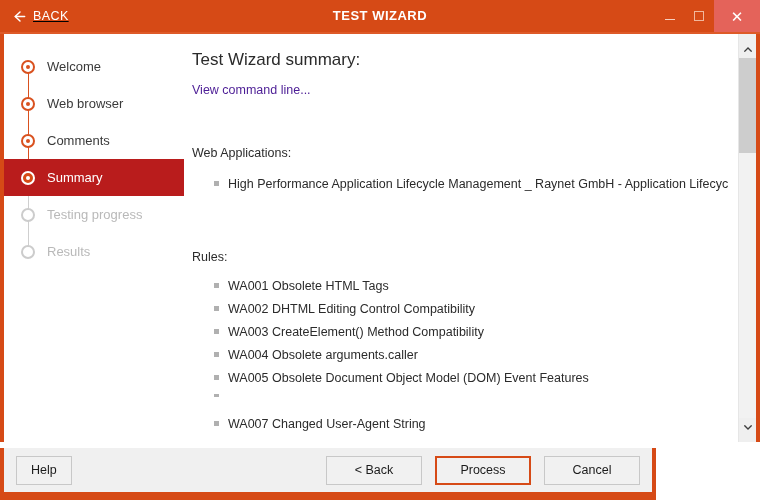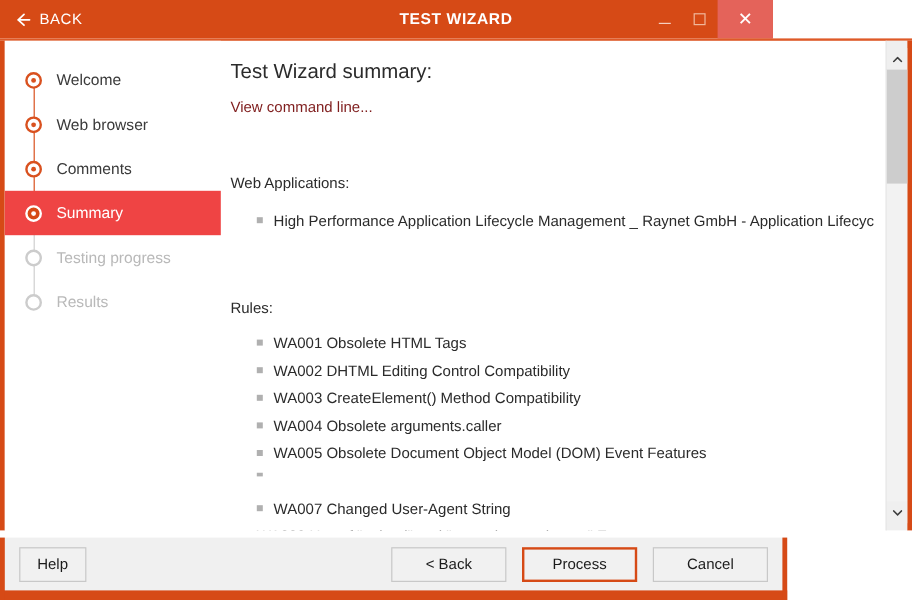--- a/index.html
+++ b/index.html
@@ -19,25 +19,26 @@
     width: 760px;
     height: 500px;
     box-sizing: border-box;
     background: #ffffff;
   }
 
   
   .titlebar {
     position: absolute;
     left: 0; top: 0;
-    width: 644px;
+    width: 760px;
     height: 32px;
     background: #d64a16;
     display: flex;
     align-items: flex-end;
+    text-decoration: underline;
   }
   .titlebar-sub {
     position: absolute;
     left: 0; top: 32px;
     width: 760px;
     height: 8px;
     background: #de5a28;
   }
   .back-btn {
     display: flex;
@@ -136,21 +137,21 @@
   .step {
     position: relative;
     height: 37px;
     display: flex;
     align-items: center;
     padding-left: 17px;
     box-sizing: border-box;
     cursor: default;
   }
   .step.active {
-    background: #ef4444;
+    background: #b91c1c;
   }
   
   .connector {
     position: absolute;
     left: 24px;
     top: 18px;
     width: 1px;
     background: #d9511f;
   }
   .connector.done { background: #d9511f; }
@@ -223,21 +224,21 @@
     box-sizing: border-box;
   }
   .page-title {
     font-size: 17px;
     color: #2b2b2b;
     margin: 0 0 10px 0;
     font-weight: normal;
   }
   .cmd-link {
     font-size: 12.5px;
-    color: #7f1d1d;
+    color: #4c1d95;
     text-decoration: none;
     cursor: pointer;
   }
 
   .section-title {
     font-size: 12.5px;
     color: #2b2b2b;
     margin-top: 48px;
     margin-bottom: 0;
   }

